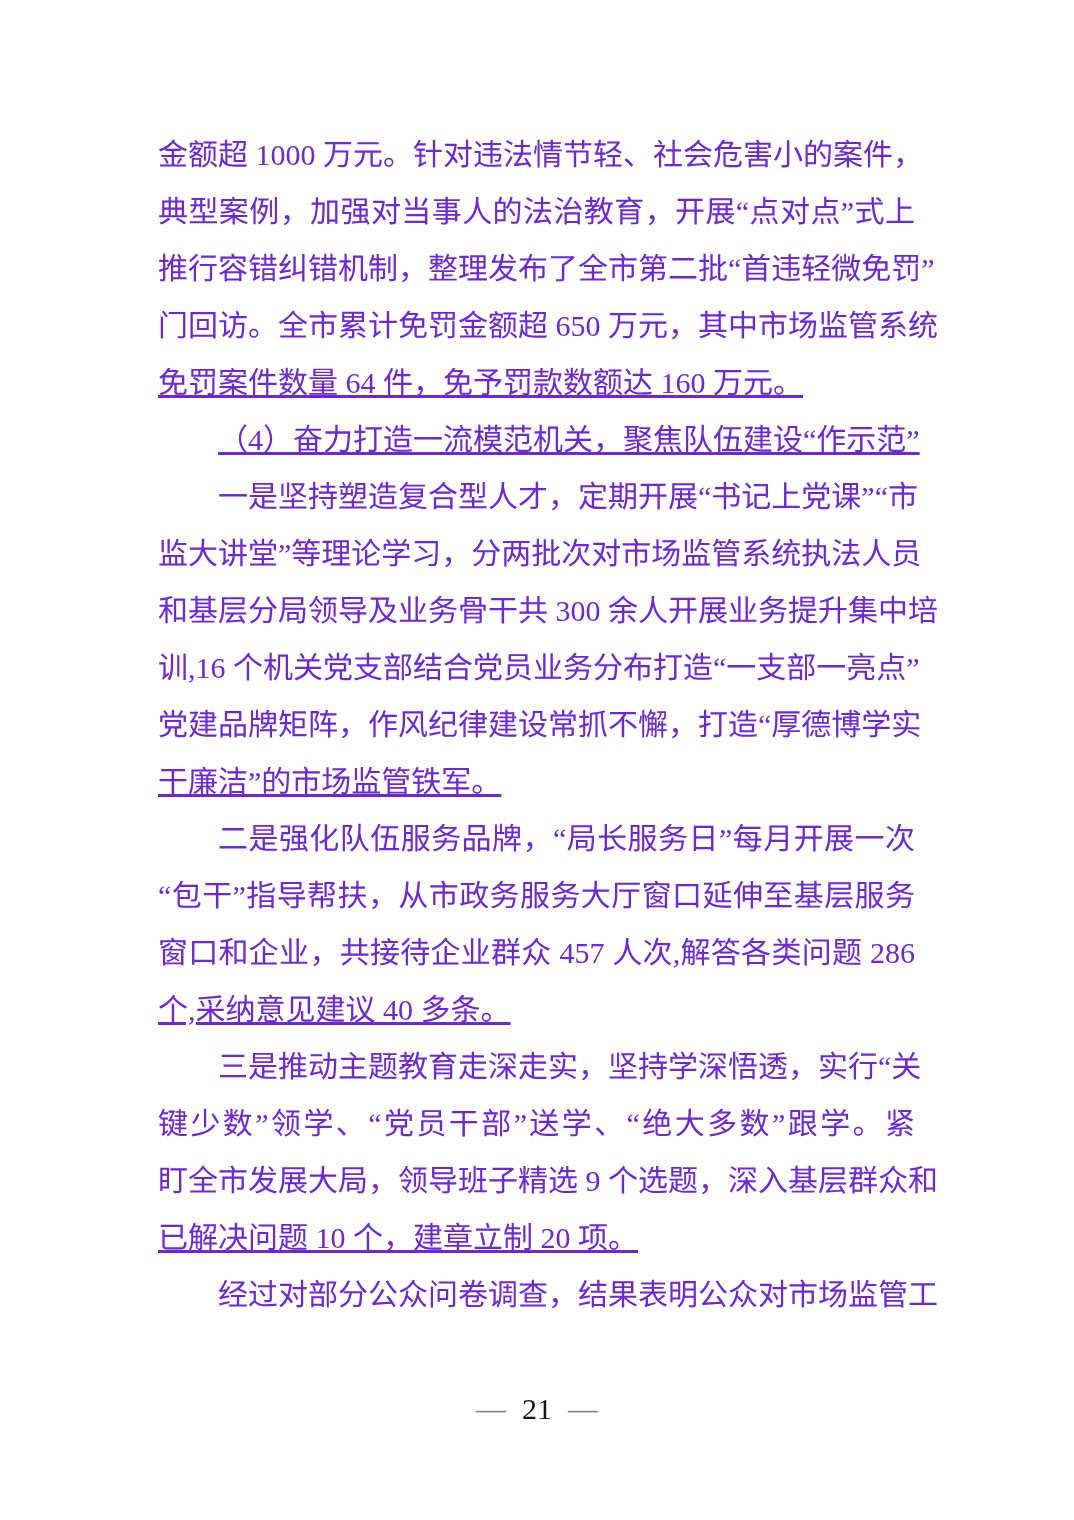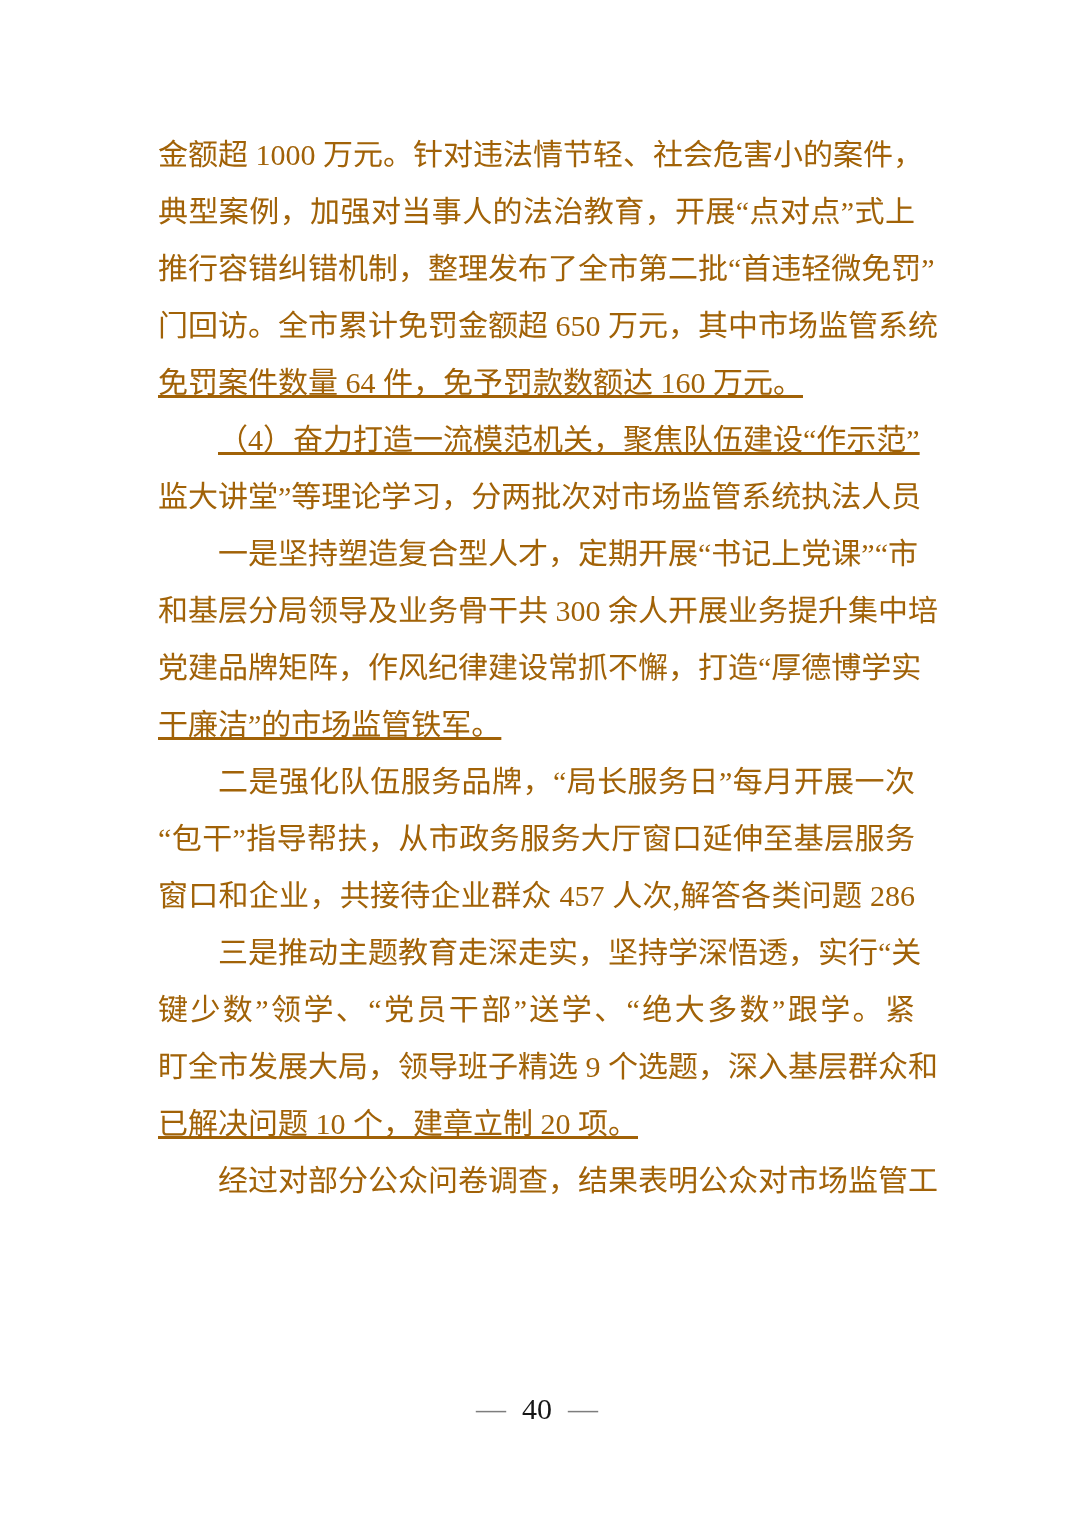--- a/index.html
+++ b/index.html
@@ -28,21 +28,21 @@
   }
   .line {
     height: 57px;
     line-height: 57px;
     font-size: 30px;
     letter-spacing: 0;
     text-align: justify;
     text-align-last: justify;
     text-justify: inter-ideograph;
     white-space: nowrap;
-    color: #a16207;
+    color: #6d28d9;
   }
   .line.no-stretch {
     text-align: left;
     text-align-last: left;
     text-decoration: underline;
   }
   .line.indent {
     padding-left: 60px;
     text-align: right;
   }
@@ -72,35 +72,37 @@
   <div class="text-block">
 
     <div class="line">金额超 1000 万元。针对违法情节轻、社会危害小的案件，</div>
     <div class="line">典型案例，加强对当事人的法治教育，开展“点对点”式上</div>
     <div class="line">推行容错纠错机制，整理发布了全市第二批“首违轻微免罚”</div>
     <div class="line">门回访。全市累计免罚金额超 650 万元，其中市场监管系统</div>
     <div class="line no-stretch">免罚案件数量 64 件，免予罚款数额达 160 万元。</div>
 
     <div class="line indent no-stretch">（4）奋力打造一流模范机关，聚焦队伍建设“作示范”</div>
 
+    <div class="line indent">一是坚持塑造复合型人才，定期开展“书记上党课”“市</div>
     <div class="line">监大讲堂”等理论学习，分两批次对市场监管系统执法人员</div>
-    <div class="line indent">一是坚持塑造复合型人才，定期开展“书记上党课”“市</div>
     <div class="line">和基层分局领导及业务骨干共 300 余人开展业务提升集中培</div>
+    <div class="line">训,16 个机关党支部结合党员业务分布打造“一支部一亮点”</div>
     <div class="line">党建品牌矩阵，作风纪律建设常抓不懈，打造“厚德博学实</div>
     <div class="line no-stretch">干廉洁”的市场监管铁军。</div>
 
     <div class="line indent">二是强化队伍服务品牌，“局长服务日”每月开展一次</div>
     <div class="line">“包干”指导帮扶，从市政务服务大厅窗口延伸至基层服务</div>
     <div class="line">窗口和企业，共接待企业群众 457 人次,解答各类问题 286</div>
+    <div class="line no-stretch">个,采纳意见建议 40 多条。</div>
 
     <div class="line indent">三是推动主题教育走深走实，坚持学深悟透，实行“关</div>
     <div class="line">键少数”领学、“党员干部”送学、“绝大多数”跟学。紧</div>
     <div class="line">盯全市发展大局，领导班子精选 9 个选题，深入基层群众和</div>
     <div class="line no-stretch">已解决问题 10 个，建章立制 20 项。</div>
 
     <div class="line indent">经过对部分公众问卷调查，结果表明公众对市场监管工</div>
 
   </div>
 
   <div class="footer">
-    <span class="dash">—</span><span class="page-num">40</span><span class="dash">—</span>
+    <span class="dash">—</span><span class="page-num">21</span><span class="dash">—</span>
   </div>
 </div>
 
 </body></html>

